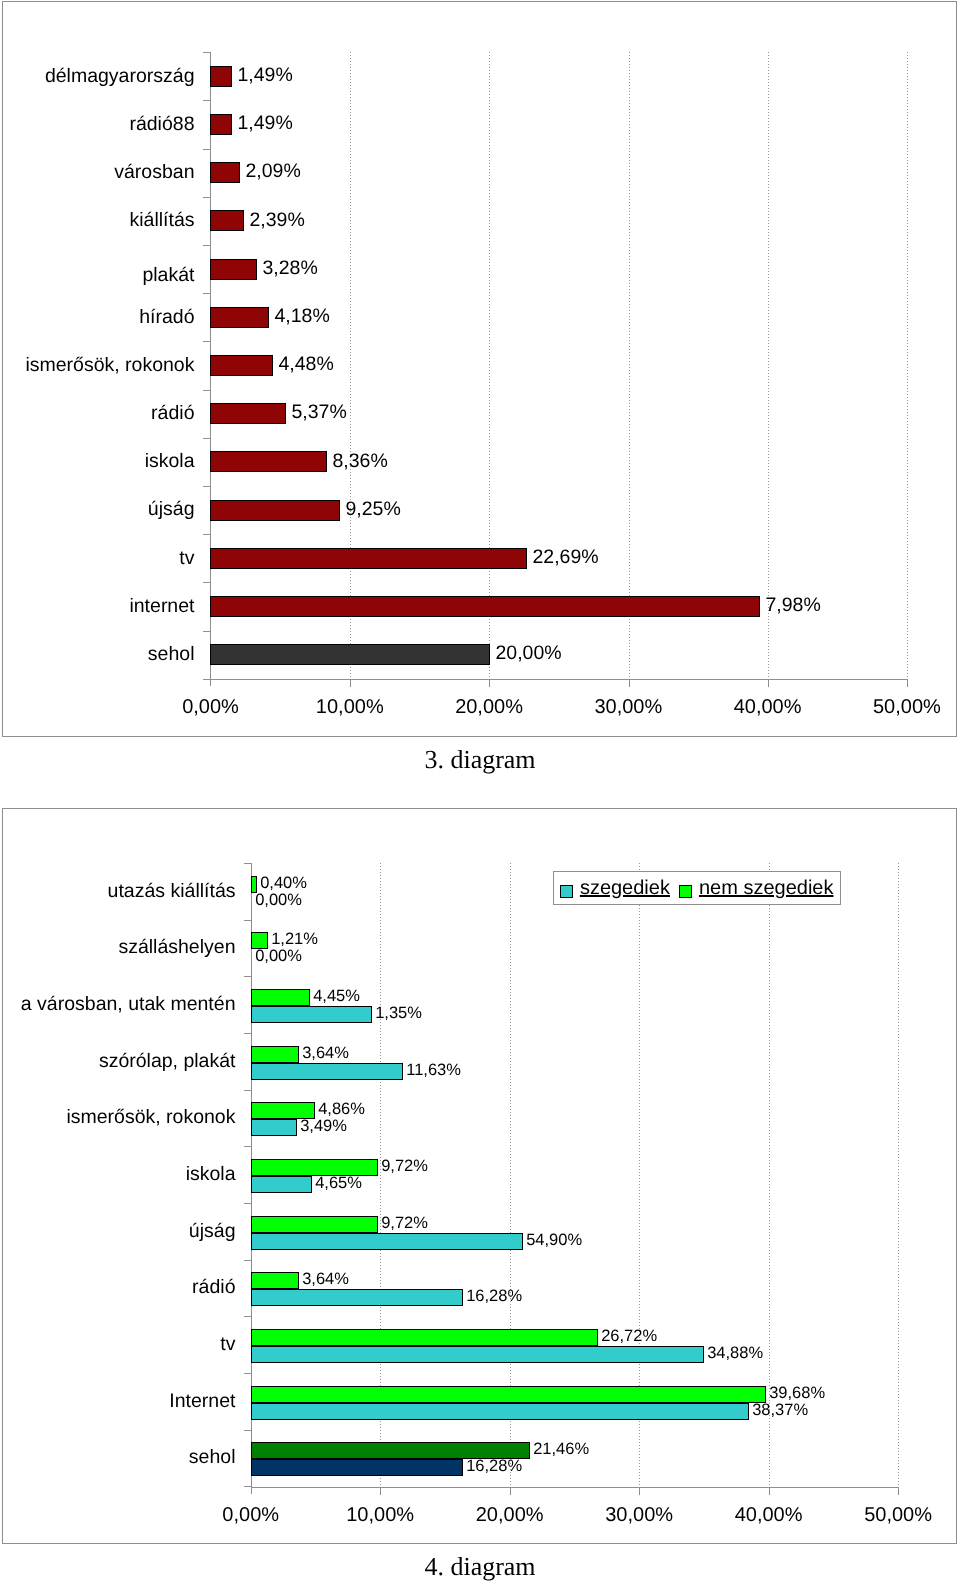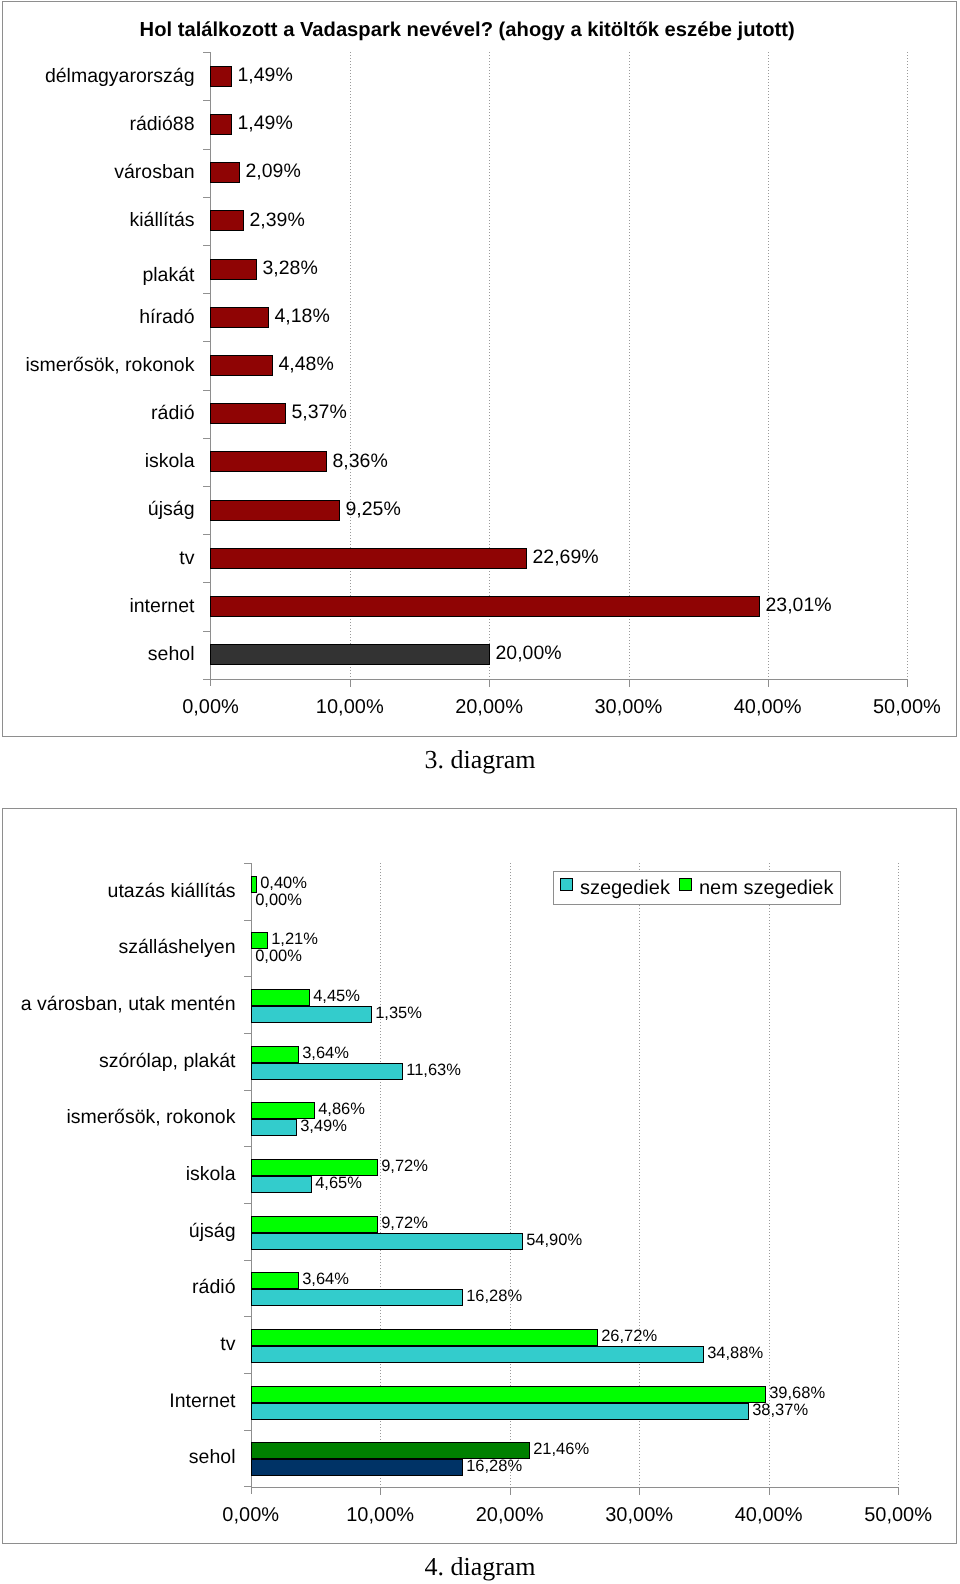--- a/index.html
+++ b/index.html
@@ -19,29 +19,28 @@
   .tick{position:absolute;height:1px;width:7px;background:#919191;}
   .bar{position:absolute;border:1px solid #000000;box-sizing:border-box;}
   .catlabel{position:absolute;text-align:right;white-space:nowrap;line-height:22px;}
   .vallabel{position:absolute;white-space:nowrap;line-height:22px;}
   #chart-4 .vallabel{line-height:19px;text-align:right;}
   .xtick{position:absolute;width:120px;text-align:center;white-space:nowrap;line-height:22px;}
   .caption{position:absolute;left:0;width:100%;text-align:center;
            font-family:"Liberation Serif",serif;line-height:29px;}
   .legend{position:absolute;border:1px solid #8e8e8e;background:#ffffff;
           box-sizing:border-box;display:flex;align-items:center;}
-  .legend-item{display:flex;align-items:flex-start;}
+  .legend-item{display:flex;align-items:flex-end;text-decoration:underline;}
   .swatch{border:1px solid #000000;box-sizing:border-box;display:inline-block;}
   .legend-text{line-height:20px;}
 </style>
 </head>
 <body>
 
 <div class="chartbox" id="chart-3" style="left:1.7px;top:1.2px;width:955.2px;height:736px">
-  <div class="ctitle" style="left:136.9px;top:17.1px;font-size:20.2px">Hol találkozott a Vadaspark nevével? (ahogy a kitöltők eszébe jutott)</div>
   <div class="gridline" style="left:347px;top:50.3px;height:626.5px"></div>
   <div class="xtickmark" style="left:347px;top:677.8px"></div>
   <div class="gridline" style="left:486px;top:50.3px;height:626.5px"></div>
   <div class="xtickmark" style="left:486px;top:677.8px"></div>
   <div class="gridline" style="left:626px;top:50.3px;height:626.5px"></div>
   <div class="xtickmark" style="left:626px;top:677.8px"></div>
   <div class="gridline" style="left:765px;top:50.3px;height:626.5px"></div>
   <div class="xtickmark" style="left:765px;top:677.8px"></div>
   <div class="gridline" style="left:904px;top:50.3px;height:626.5px"></div>
   <div class="xtickmark" style="left:904px;top:677.8px"></div>
@@ -89,21 +88,21 @@
   <div class="catlabel" style="right:761.4px;top:447.935px;font-size:19.5px">iskola</div>
   <div class="vallabel" style="left:329.8px;top:447.435px;font-size:19.5px">8,36%</div>
   <div class="bar" style="left:207.8px;top:498px;width:130px;height:21px;background:#8f0404"></div>
   <div class="catlabel" style="right:761.4px;top:496.127px;font-size:19.5px">újság</div>
   <div class="vallabel" style="left:342.8px;top:495.627px;font-size:19.5px">9,25%</div>
   <div class="bar" style="left:207.8px;top:546px;width:317px;height:21px;background:#8f0404"></div>
   <div class="catlabel" style="right:761.4px;top:544.319px;font-size:19.5px">tv</div>
   <div class="vallabel" style="left:529.8px;top:543.819px;font-size:19.5px">22,69%</div>
   <div class="bar" style="left:207.8px;top:594px;width:550px;height:21px;background:#8f0404"></div>
   <div class="catlabel" style="right:761.4px;top:592.512px;font-size:19.5px">internet</div>
-  <div class="vallabel" style="left:762.8px;top:592.012px;font-size:19.5px">23,01%</div>
+  <div class="vallabel" style="left:762.8px;top:592.012px;font-size:19.5px">7,98%</div>
   <div class="bar" style="left:207.8px;top:642px;width:280px;height:21px;background:#333333"></div>
   <div class="catlabel" style="right:761.4px;top:640.704px;font-size:19.5px">sehol</div>
   <div class="vallabel" style="left:492.8px;top:640.204px;font-size:19.5px">20,00%</div>
   <div class="xtick" style="left:147.8px;top:693.8px;font-size:20px">0,00%</div>
   <div class="xtick" style="left:287.08px;top:693.8px;font-size:20px">10,00%</div>
   <div class="xtick" style="left:426.36px;top:693.8px;font-size:20px">20,00%</div>
   <div class="xtick" style="left:565.64px;top:693.8px;font-size:20px">30,00%</div>
   <div class="xtick" style="left:704.92px;top:693.8px;font-size:20px">40,00%</div>
   <div class="xtick" style="left:844.2px;top:693.8px;font-size:20px">50,00%</div>
 </div>

